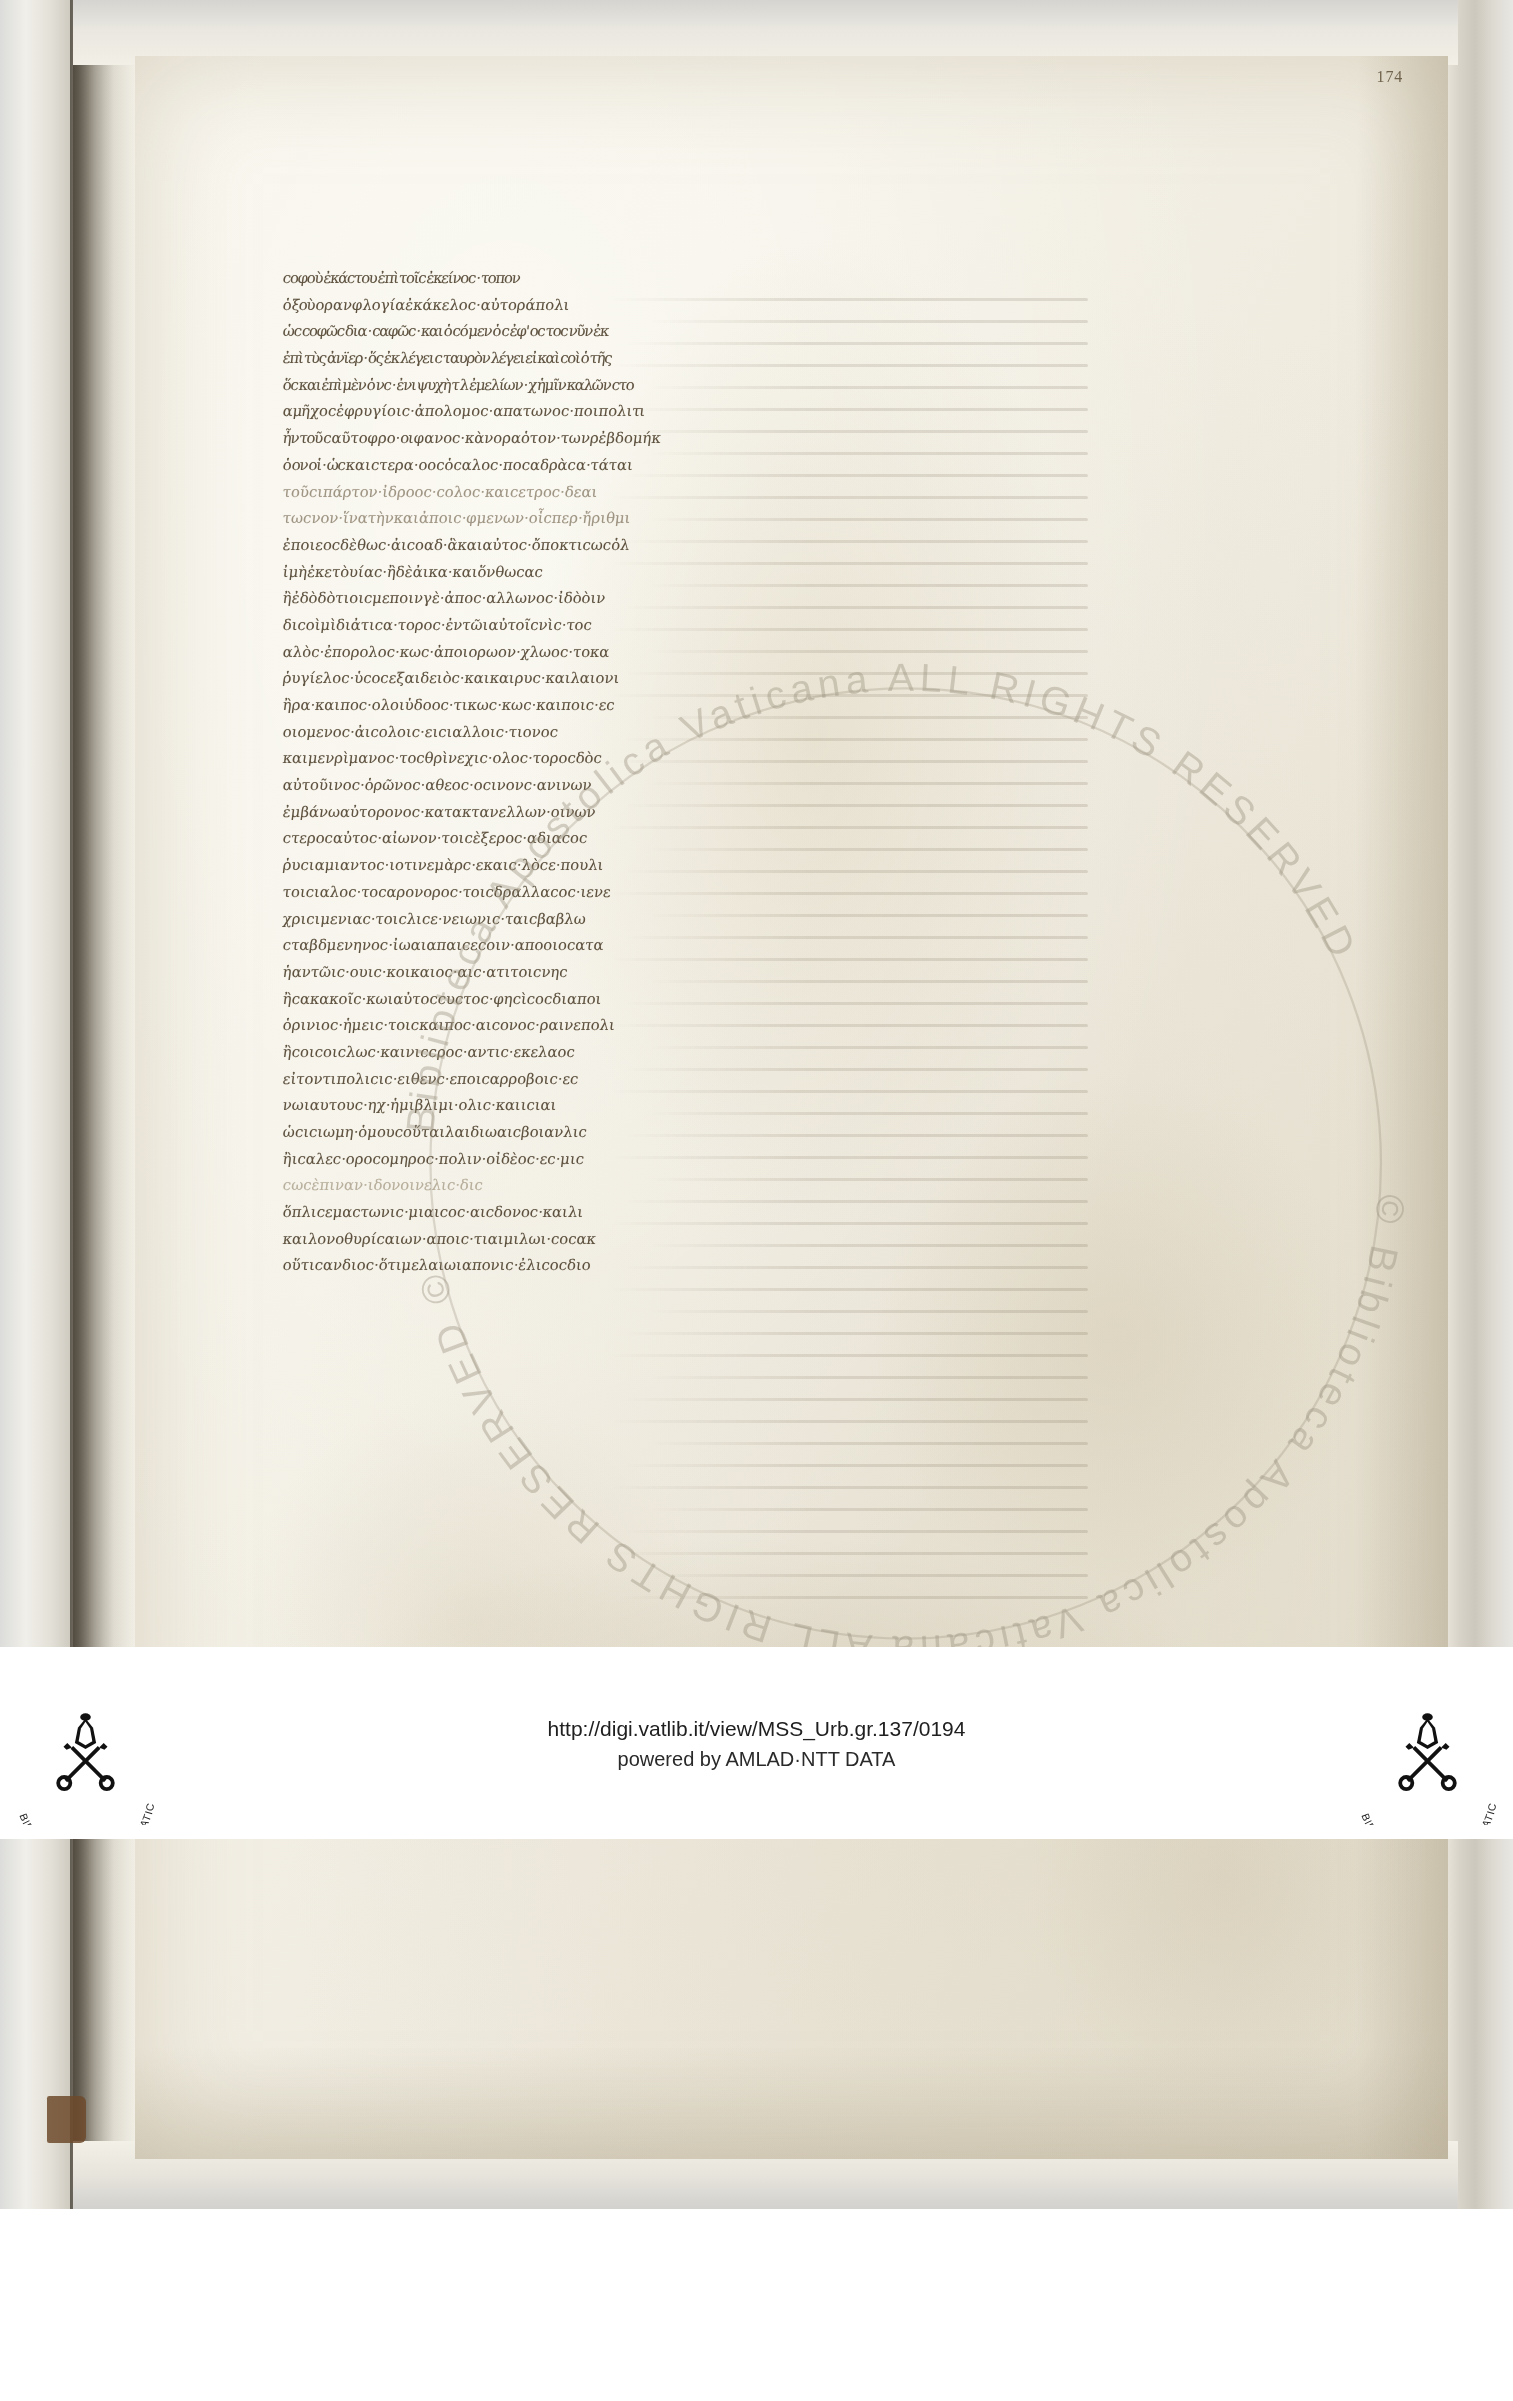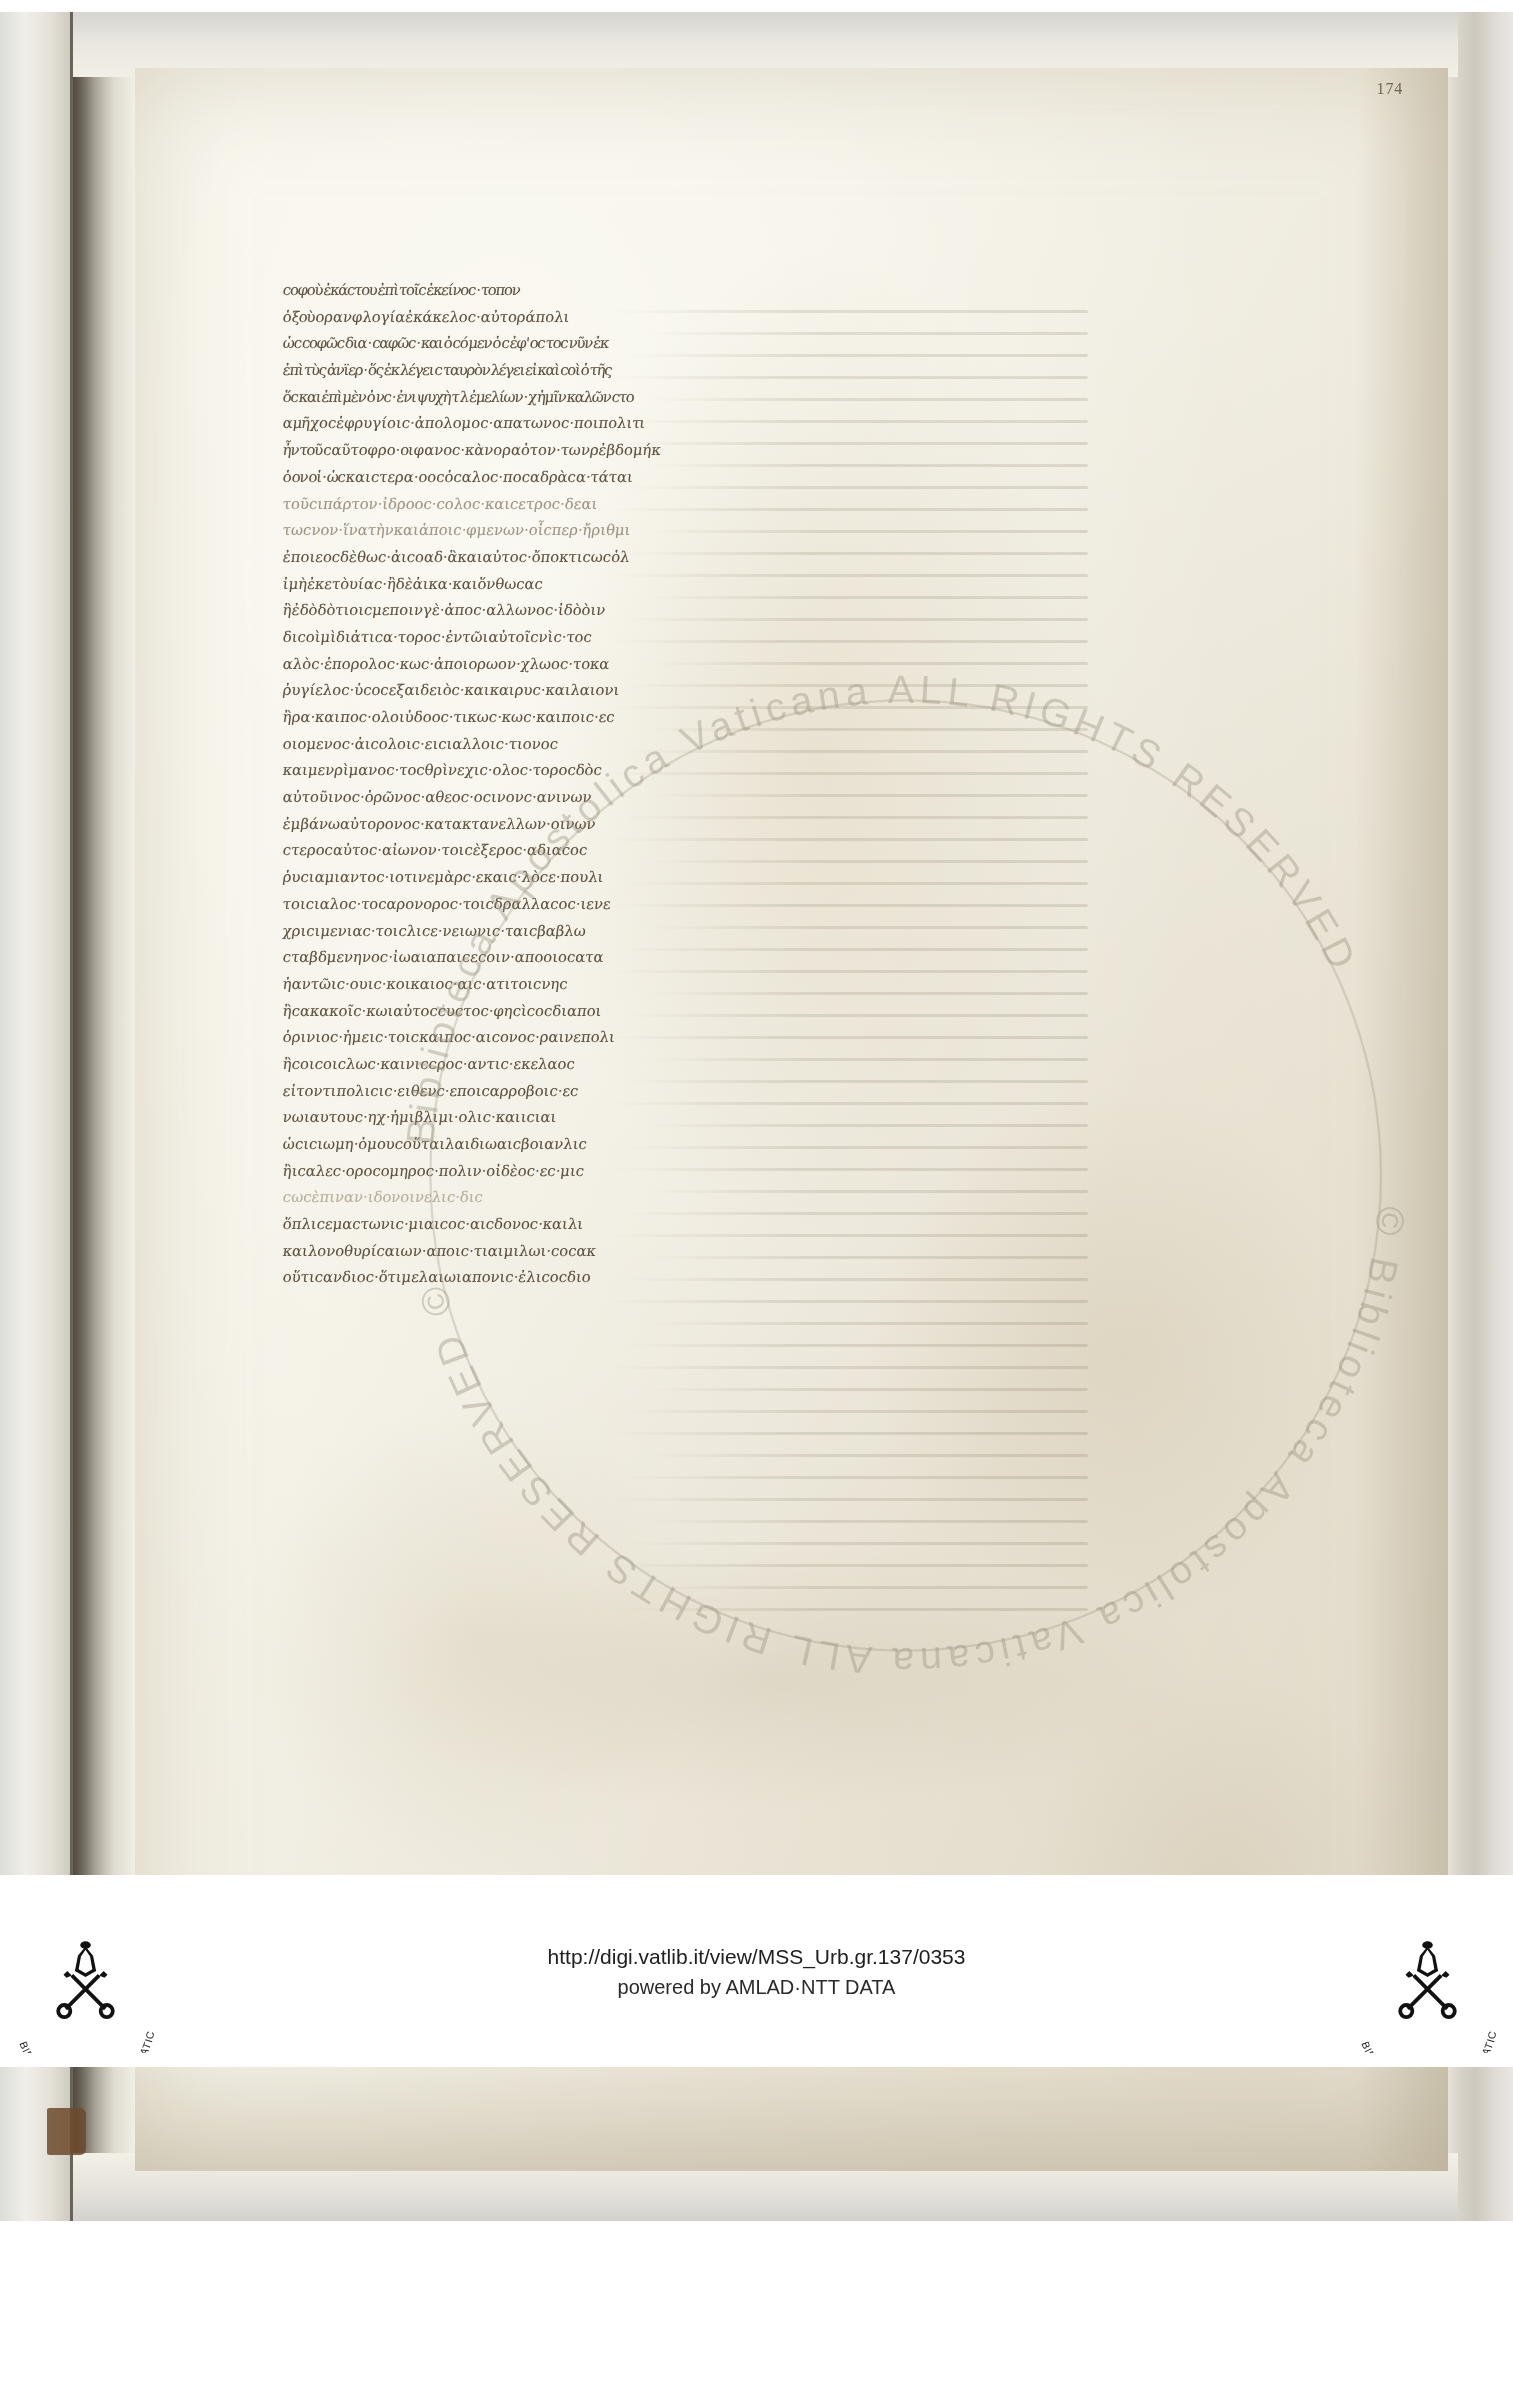--- a/index.html
+++ b/index.html
@@ -11,23 +11,23 @@
     width: 1513px;
     height: 2401px;
     font-family: "Liberation Sans", sans-serif;
     overflow: hidden;
     position: relative;
   }
 
   
   #viewer {
     position: absolute;
-    left: 0; top: 12px;
+    left: 0; top: 0;
     width: 1513px;
-    height: 2055px;
+    height: 1839px;
     background: #6d28d9;
   }
 
   
   #scan {
     position: absolute;
     left: 0;
     top: 0;
     width: 1513px;
     height: 2209px;
@@ -422,21 +422,21 @@
       </svg>
       <svg width="159" height="26" viewBox="0 0 210 34">
         <defs>
             <path id="leftArc" d="M 14,6 A 92,92 0 0 0 196,6" fill="none"></path>
           </defs>
         <text class="crest-arc"><textPath href="#leftArc" startOffset="6%">BIBLIOTECA APOSTOLICA VATICANA</textPath></text>
       </svg>
     </div>
 
     <div id="footer-center">
-      <div id="permalink-line">http://digi.vatlib.it/view/MSS_Urb.gr.137/0353</div>
+      <div id="permalink-line">http://digi.vatlib.it/view/MSS_Urb.gr.137/0194</div>
       <div id="powered-line">powered by AMLAD·NTT DATA</div>
     </div>
 
     <div class="crest right">
       <svg width="91" height="91" viewBox="0 0 120 120">
         <path d="M60 14 L50 26 L46 46 L60 54 L74 46 L70 26 Z" fill="#111"></path>
         <path d="M60 18 L54 27 L51 44 L60 49 L69 44 L66 27 Z" fill="#fff"></path>
         <ellipse cx="60" cy="12" rx="7" ry="5" fill="#111"></ellipse>
         <g stroke="#111" stroke-width="5" fill="none">
           <line x1="34" y1="96" x2="78" y2="52"></line>

